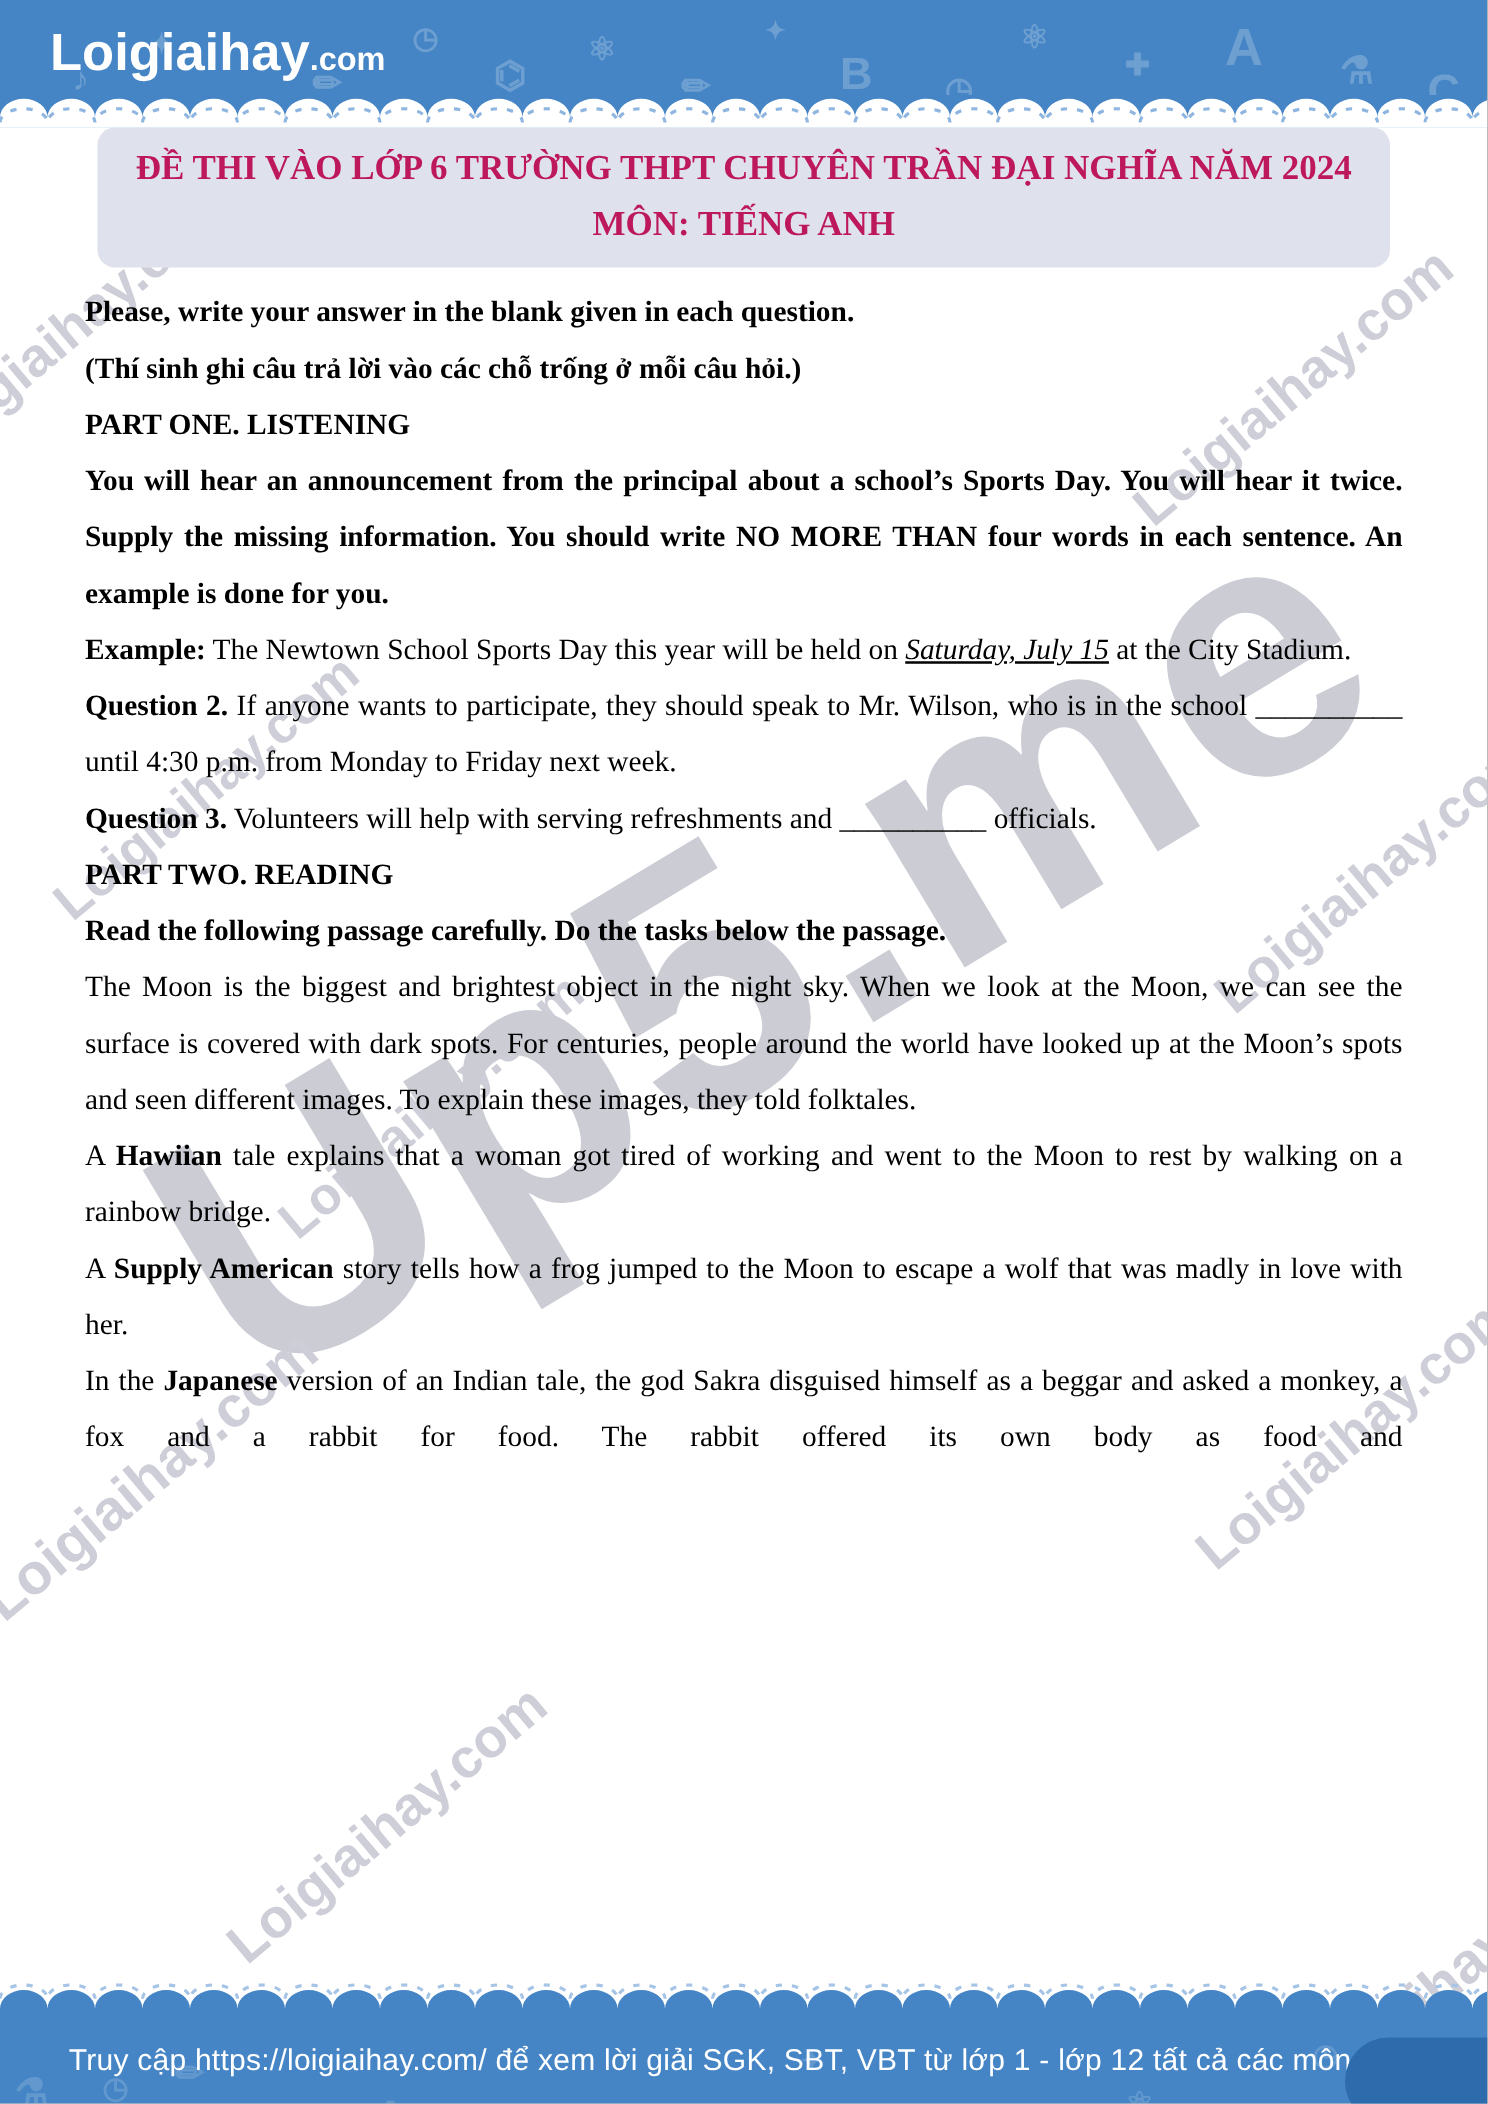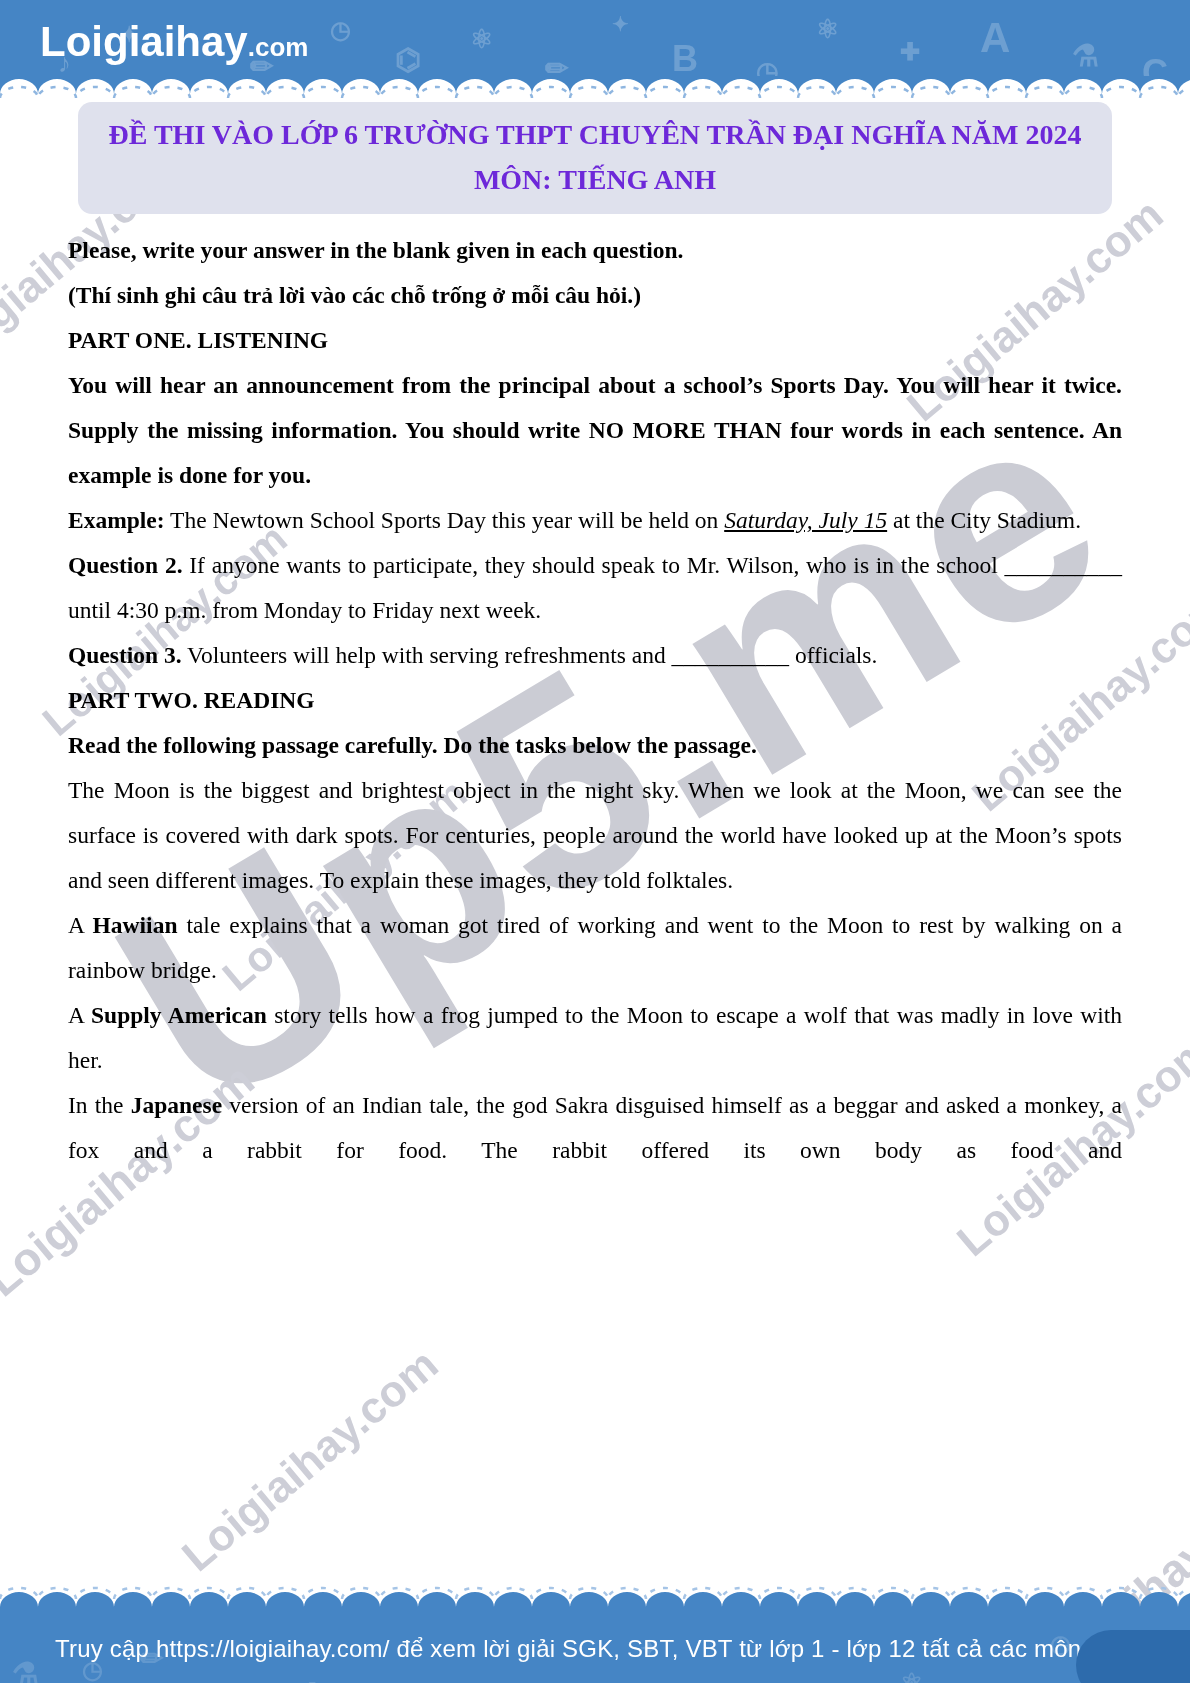--- a/index.html
+++ b/index.html
@@ -34,21 +34,21 @@
     font-family:"Liberation Sans", sans-serif; font-weight:bold; pointer-events:none;
   }
 
   
   .main { position:absolute; top:100px; left:0; width:1190px; z-index:2; padding:0 68px; }
   .title-box {
     margin:2px 10px 12px 10px; background:#dfe1ed; border-radius:14px;
     text-align:center; padding:10px 20px 12px 20px;
   }
   .title-line1, .title-line2 {
-    color:#6d28d9; font-weight:bold; font-size:28px; line-height:45px;
+    color:#be185d; font-weight:bold; font-size:28px; line-height:45px;
     font-family:"Liberation Serif", serif;
   }
   .credit-row { line-height:48px; margin-top:2px; }
   .credit-text { color:#6a0dad; font-weight:bold; font-size:27px; font-family:"Liberation Serif", serif; }
   .memo {
     position:relative; display:inline-block; width:27px; height:33px;
     background:#fbfbf7; border:2px solid #707070; border-radius:2px;
     vertical-align:-7px; margin-right:12px;
   }
   .memo::before {

